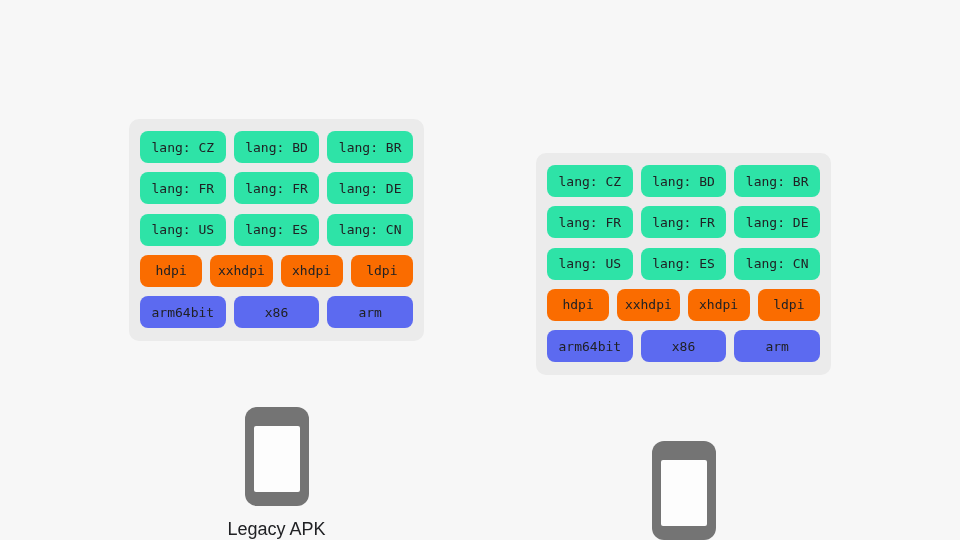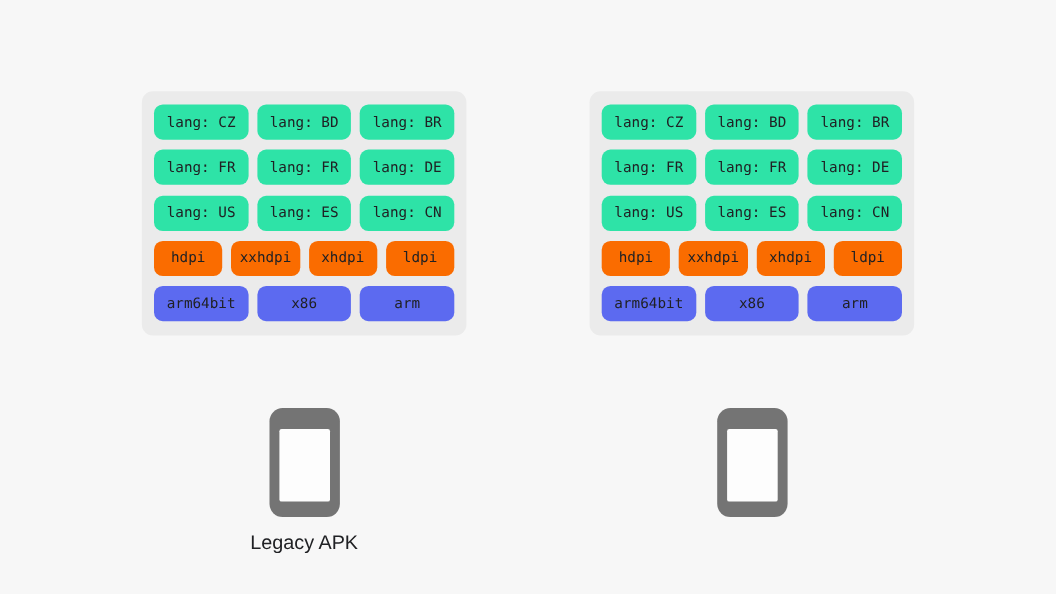--- a/index.html
+++ b/index.html
@@ -7,21 +7,21 @@
     width: 960px; height: 540px;
     background: #f7f7f7;
     font-family: "Liberation Sans", sans-serif;
     overflow: hidden;
   }
   .stage {
     width: 960px; height: 540px;
     box-sizing: border-box;
     display: flex;
     justify-content: center;
-    align-items: flex-start;
+    align-items: flex-end;
     gap: 112px;
     padding-top: 83px;
   }
   .column {
     width: 295px;
     display: flex;
     flex-direction: column;
     align-items: center;
   }
   .panel {

